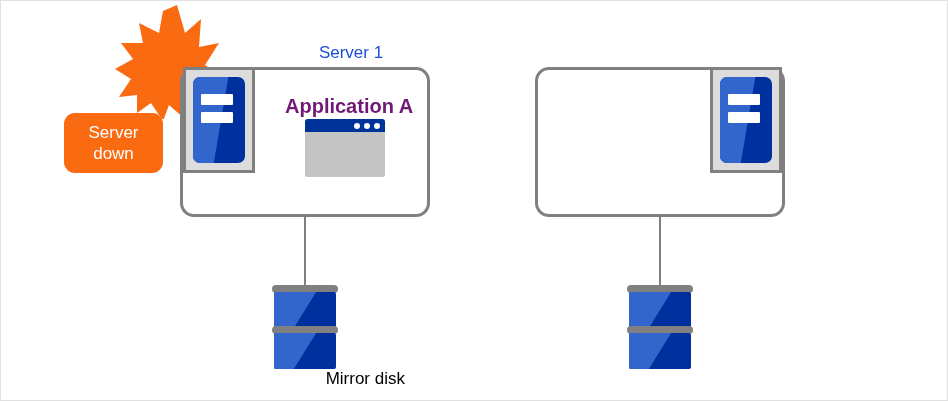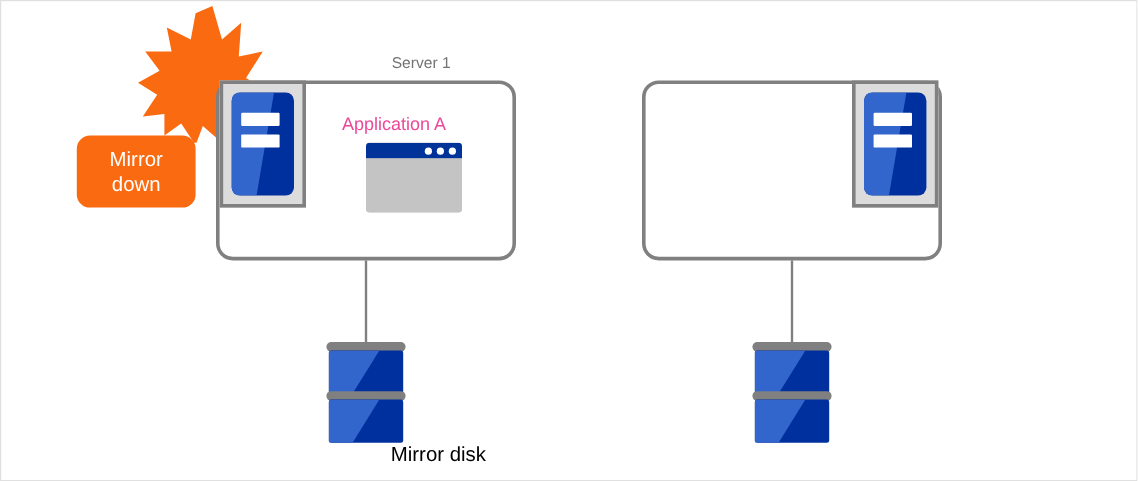--- a/index.html
+++ b/index.html
@@ -16,22 +16,22 @@
     height: 401px;
     background: #ffffff;
     border: 1px solid #e0e0e0;
     box-sizing: border-box;
     overflow: hidden;
   }
   .abs { position: absolute; }
 
   
   .group-label {
-    font-size: 13px;
-    color: #737373;
+    font-size: 17px;
+    color: #1d4ed8;
     white-space: nowrap;
     text-align: center;
     line-height: 20px;
   }
 
   
   .server-box {
     border: 3px solid #808080;
     border-radius: 14px;
     background: #ffffff;
@@ -89,23 +89,24 @@
     gap: 4px;
   }
   .app-dot {
     width: 6px;
     height: 6px;
     border-radius: 50%;
     background: #ffffff;
   }
   .app-body { background: #c4c4c4; }
   .app-label {
-    font-size: 15px;
-    color: #ec4899;
+    font-size: 20px;
+    color: #701a75;
     white-space: nowrap;
+    font-weight: bold;
   }
 
   
   .burst svg { display: block; }
   .callout {
     background: #f96a11;
     border-radius: 11px;
     color: #ffffff;
     font-size: 17px;
     line-height: 21px;
@@ -162,21 +163,21 @@
 
   <div class="abs burst" style="left:114px; top:2px;">
     <svg width="106" height="116" viewBox="0 0 106 116">
       <polygon fill="#f96a11" points="62,2 70,30 86,16 84,44 104,40 90,62 106,72 82,78 92,98 68,92
                 70,116 54,102 48,118 36,100 22,110 22,92 4,94 16,76 0,66 18,56
                 6,40 28,40 24,20 44,30 48,8"></polygon>
     </svg>
   </div>
 
   <div class="abs callout" style="left:63px; top:112px; width:99px; height:60px;">
-    <span>Mirror</span>
+    <span>Server</span>
     <span>down</span>
   </div>
 
   <div class="abs group-label" style="left:250px; top:42px; width:200px;">Server 1</div>
 
   <div class="abs server-box" style="left:179px; top:66px; width:250px; height:150px;"></div>
 
   <div class="abs icon-panel" style="left:182px; top:66px; width:72px; height:106px;">
     <div class="server-glyph">
       <div class="lit"></div>

